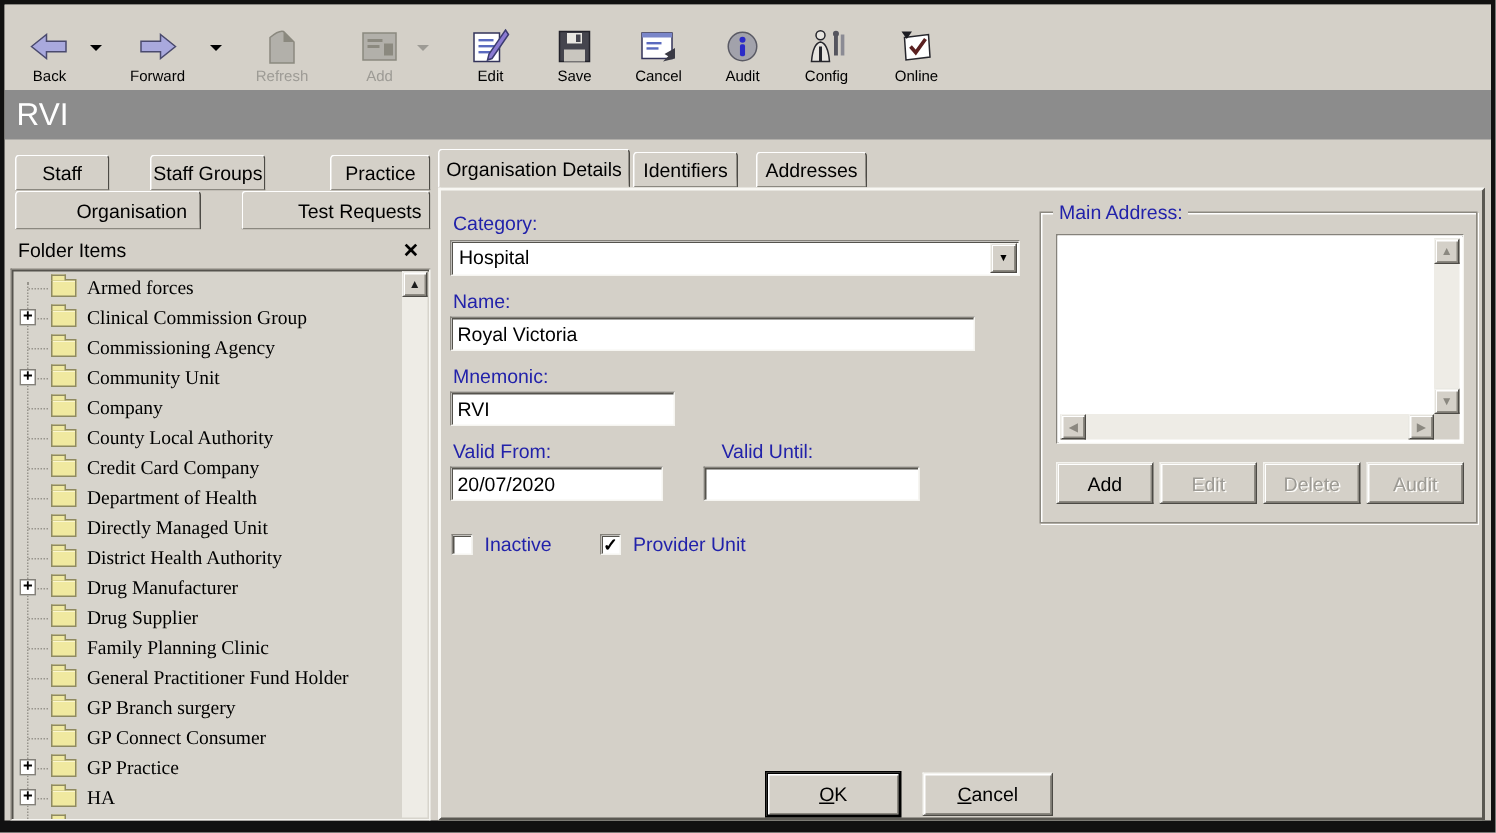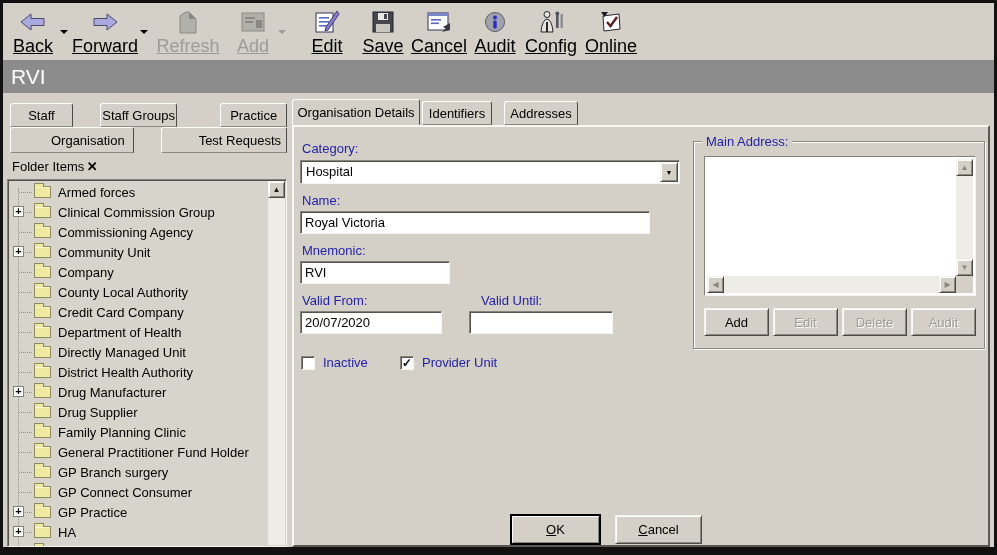--- a/index.html
+++ b/index.html
@@ -9,21 +9,21 @@
     position:relative; width:997px; height:555px; overflow:hidden;
     background:#d4d0c8; border:3px solid #111; border-bottom-width:8px;
   }
 
   
   #toolbar { position:absolute; left:0; top:0; width:100%; height:57px;
     display:flex; align-items:flex-start; padding-top:4px; background:#d4d0c8; }
   .tbtn { display:flex; flex-direction:column; align-items:center; justify-content:flex-end;
     height:50px; cursor:default; }
   .tbtn .ticon { height:30px; display:flex; align-items:center; justify-content:center; }
-  .tbtn .tlbl { font-size:18px; color:#000; white-space:nowrap;text-decoration:underline; }
+  .tbtn .tlbl { font-size:10px; color:#000; white-space:nowrap; }
   .tbtn.disabled .tlbl { color:#9d9b95; }
   .tdrop { width:14px; height:50px; display:flex; align-items:center; justify-content:center; }
   .darr { width:0; height:0; border-left:4px solid transparent; border-right:4px solid transparent;
     border-top:4px solid #000; }
   .tdrop.disabled .darr { border-top-color:#9d9b95; }
 
   
   #titlebar { position:absolute; left:0; top:57px; width:100%; height:33px;
     background:#8c8c8c; color:#fff; font-size:21px; line-height:33px; padding-left:8px; }
   .sunken { background:#fff; border:1px solid; border-color:#85827b #f6f5f1 #f6f5f1 #85827b;
@@ -34,21 +34,21 @@
   .btn3d.disabled { color:#9d9b95; text-shadow:1px 1px 0 #fefdfb; }
 
   
   #left-panel { position:absolute; left:4px; top:100px; width:280px; bottom:0; }
   .ltab-row { display:flex; padding-left:3px;gap:25px; }
   .tab { background:#d4d0c8; border:1px solid; border-color:#fff #4c4a45 #8b8880 #fff;
     border-radius:3px 3px 0 0; font-size:13px; display:flex; align-items:center; justify-content:center;
     height:24px; cursor:default; }
   .ltab-row.row2 .tab { height:26px;padding-left:32px; }
   #folder-header { position:absolute; left:0; top:53px; width:100%; height:21px;
-    display:flex; align-items:center; padding:0 5px; }
+    display:flex; align-items:center; justify-content:space-between; padding:0 5px; }
   #folder-header .fh-title { font-size:13px; color:#000; }
   #folder-header .fh-close { font-size:13px; font-weight:bold; color:#000; width:16px; height:16px;
     display:flex; align-items:center; justify-content:center; cursor:default; }
   #tree { position:absolute; left:0; top:76px; right:0; bottom:0;
     background:#d7d4cc; border:1px solid; border-color:#85827b #f6f5f1 #f6f5f1 #85827b;
     box-shadow: inset 1px 1px 0 #55534d; overflow:hidden; }
   #tree-inner { position:absolute; left:2px; top:2px; right:19px; bottom:0; }
   #tree-inner::before { content:""; position:absolute; left:8px; top:6px; bottom:0;
     border-left:1px dotted #97948c; }
   .trow { position:relative; height:20px; display:flex; align-items:center; padding-left:24px;
@@ -56,21 +56,21 @@
   .trow::before { content:""; position:absolute; left:9px; top:10px; width:13px;
     border-top:1px dotted #97948c; }
   .expander { position:absolute; left:3px; top:4px; width:11px; height:11px; background:#fff;
     border:1px solid #84817a; font-size:11px; font-weight:bold; line-height:9px; text-align:center;
     color:#000; z-index:2; }
   .ficon { position:relative; width:17px; height:12px; background:#f0e9a0;
     border:1px solid #8f8a62; margin-right:7px; flex:none;
     box-shadow: inset 0 1px 0 #fbf7cf; }
   .ficon::before { content:""; position:absolute; left:-1px; top:-4px; width:8px; height:3px;
     background:#f0e9a0; border:1px solid #8f8a62; border-bottom:none; }
-  .tlabel { color:#000; }
+  .tlabel { color:#000;font-family:Liberation Serif, serif; }
   #tree-vscroll { position:absolute; top:1px; right:1px; bottom:1px; width:17px;
     background:#eeece6; }
   .sbtn { width:17px; height:17px; font-size:8px; color:#1c1c1c; line-height:15px; text-align:center; }
 
   
   #right-panel { position:absolute; left:289px; top:98px; right:4px; bottom:0; }
   .rtab-row { display:flex; height:24px;text-align:right; }
   .tab.active { height:26px; margin-top:-2px; z-index:3; border-bottom-color:#d4d0c8; }
   #rbody { position:absolute; left:0; top:24px; right:0; bottom:0; background:#d4d0c8;
     border:2px solid; border-color:#f8f7f3 #5a5852 #5a5852 #f8f7f3; }

